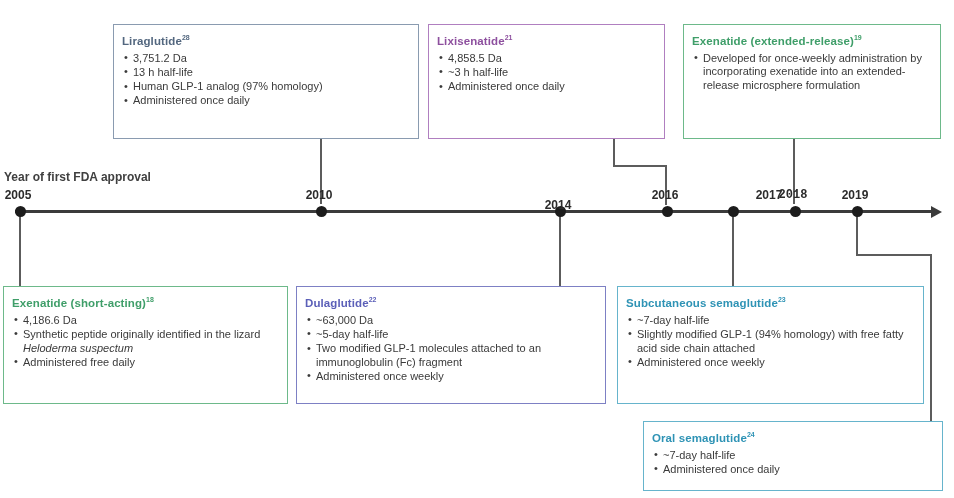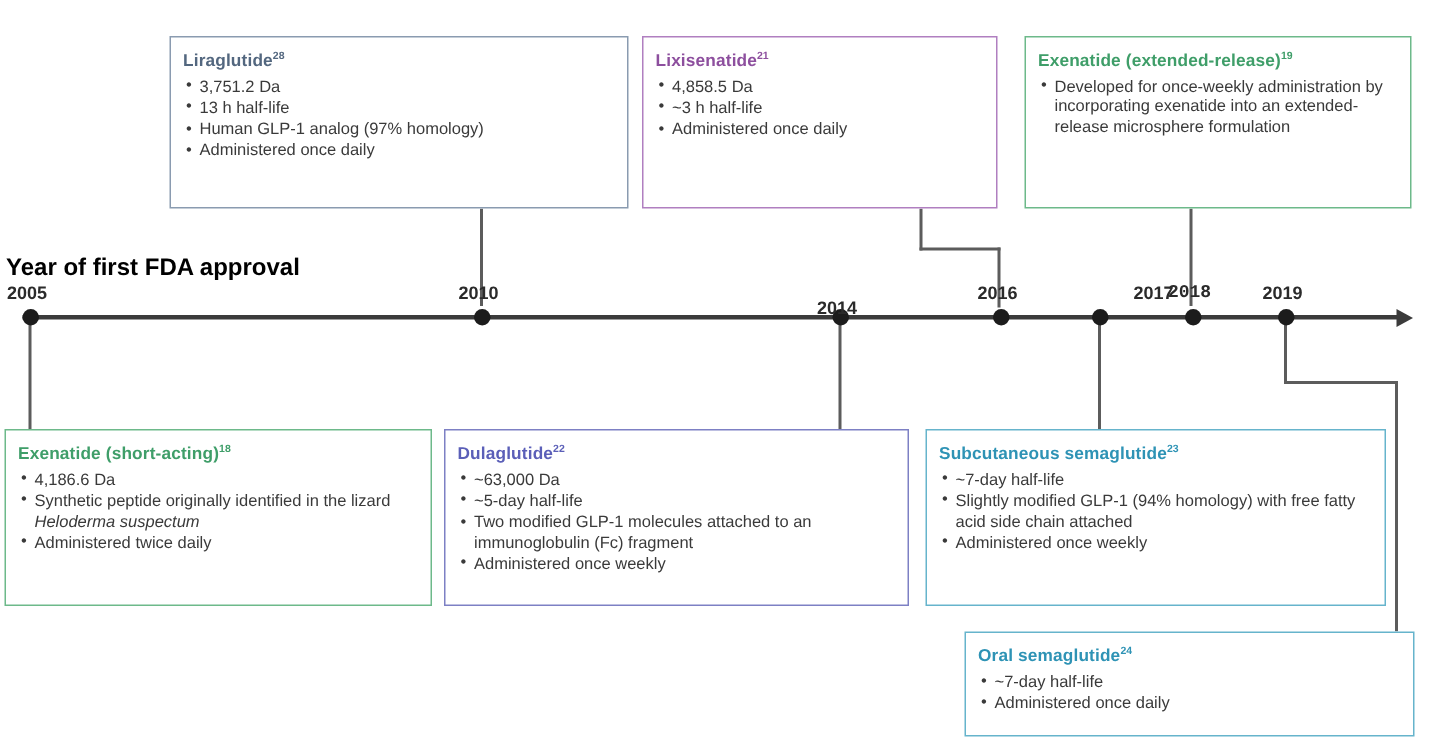--- a/index.html
+++ b/index.html
@@ -15,21 +15,21 @@
   .box li{position:relative;font-size:11px;line-height:13.6px;color:#3a3a3a;padding-left:9px;margin-bottom:.5px;}
   .box li:before{content:"\2022";position:absolute;left:0;top:-.5px;color:#3a3a3a;font-size:11px;}
   .box li i{font-style:italic;}
 
   .axis-line{position:absolute;background:#3b3b3b;z-index:3;}
   .arrow-head{position:absolute;width:0;height:0;border-top:6px solid transparent;
               border-bottom:6px solid transparent;border-left:11px solid #3b3b3b;z-index:3;}
   .tick-dot{position:absolute;width:11px;height:11px;border-radius:50%;background:#1c1c1c;z-index:4;}
   .tick-label{position:absolute;font-size:12px;font-weight:bold;color:#2b2b2b;
               text-align:center;white-space:nowrap;z-index:4;}
-  .axis-caption{position:absolute;font-size:16px;font-weight:bold;color:#000000;white-space:nowrap;z-index:4;text-align:center;}
+  .axis-caption{position:absolute;font-size:12px;font-weight:bold;color:#404040;white-space:nowrap;z-index:4;text-align:center;}
 
   .conn{position:absolute;background:#5c5c5c;z-index:2;}
   .conn.v{width:2px;}
   .conn.h{height:2px;}
 </style>
 </head>
 <body>
 
 <div id="stage">
 
@@ -97,21 +97,21 @@
 
   <div class="conn v" style="left:856px;top:213px;height:43px;"></div>
   <div class="conn h" style="left:856px;top:254px;width:76px;"></div>
   <div class="conn v" style="left:930px;top:254px;height:167px;"></div>
 
   <div class="box" id="box-exenatide_sa" style="left: 3px; top: 286px; width: 285px; height: 118px; border-color: rgb(109, 185, 138);">
     <div class="title" style="color: rgb(63, 158, 105);">Exenatide (short-acting)<sup>18</sup></div>
     <ul>
         <li>4,186.6 Da</li>
         <li>Synthetic peptide originally identified in the lizard <i>Heloderma suspectum</i></li>
-        <li>Administered twice daily</li>
+        <li>Administered free daily</li>
       </ul>
   </div>
 
   <div class="box" id="box-dulaglutide" style="left: 296px; top: 286px; width: 310px; height: 118px; border-color: rgb(125, 128, 196);">
     <div class="title" style="color: rgb(91, 95, 184);">Dulaglutide<sup>22</sup></div>
     <ul>
         <li>~63,000 Da</li>
         <li>~5-day half-life</li>
         <li>Two modified GLP-1 molecules attached to an immunoglobulin (Fc) fragment</li>
         <li>Administered once weekly</li>

